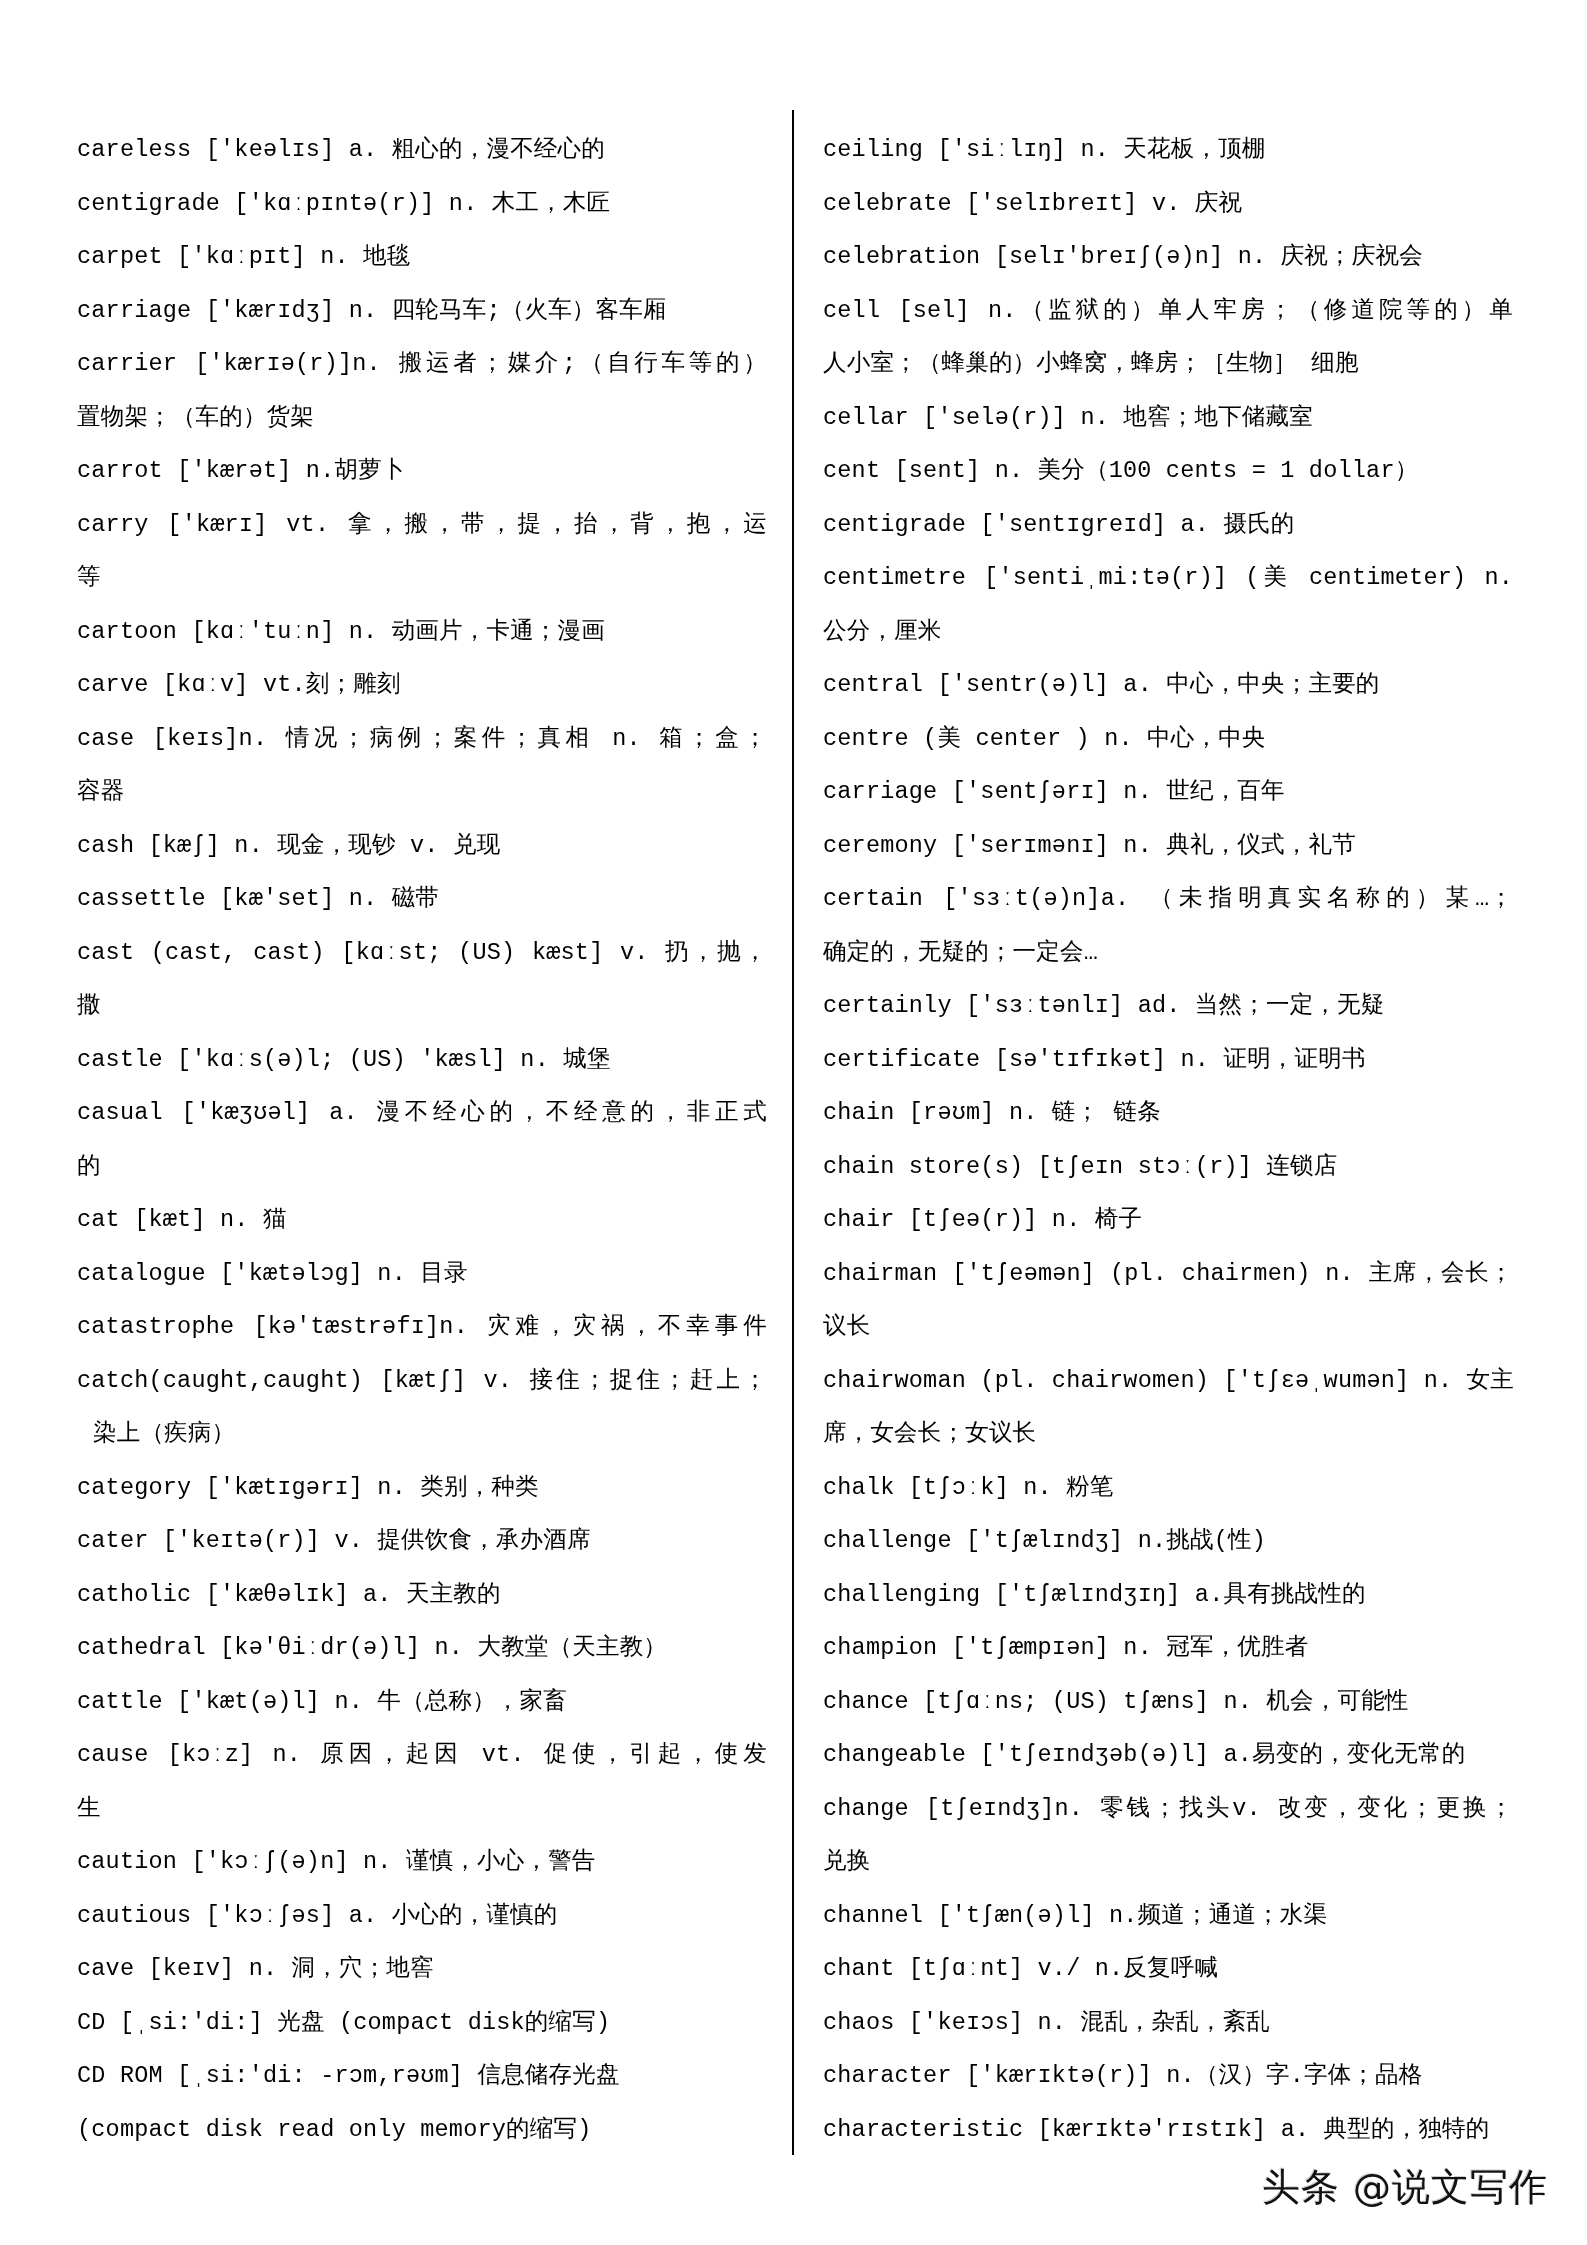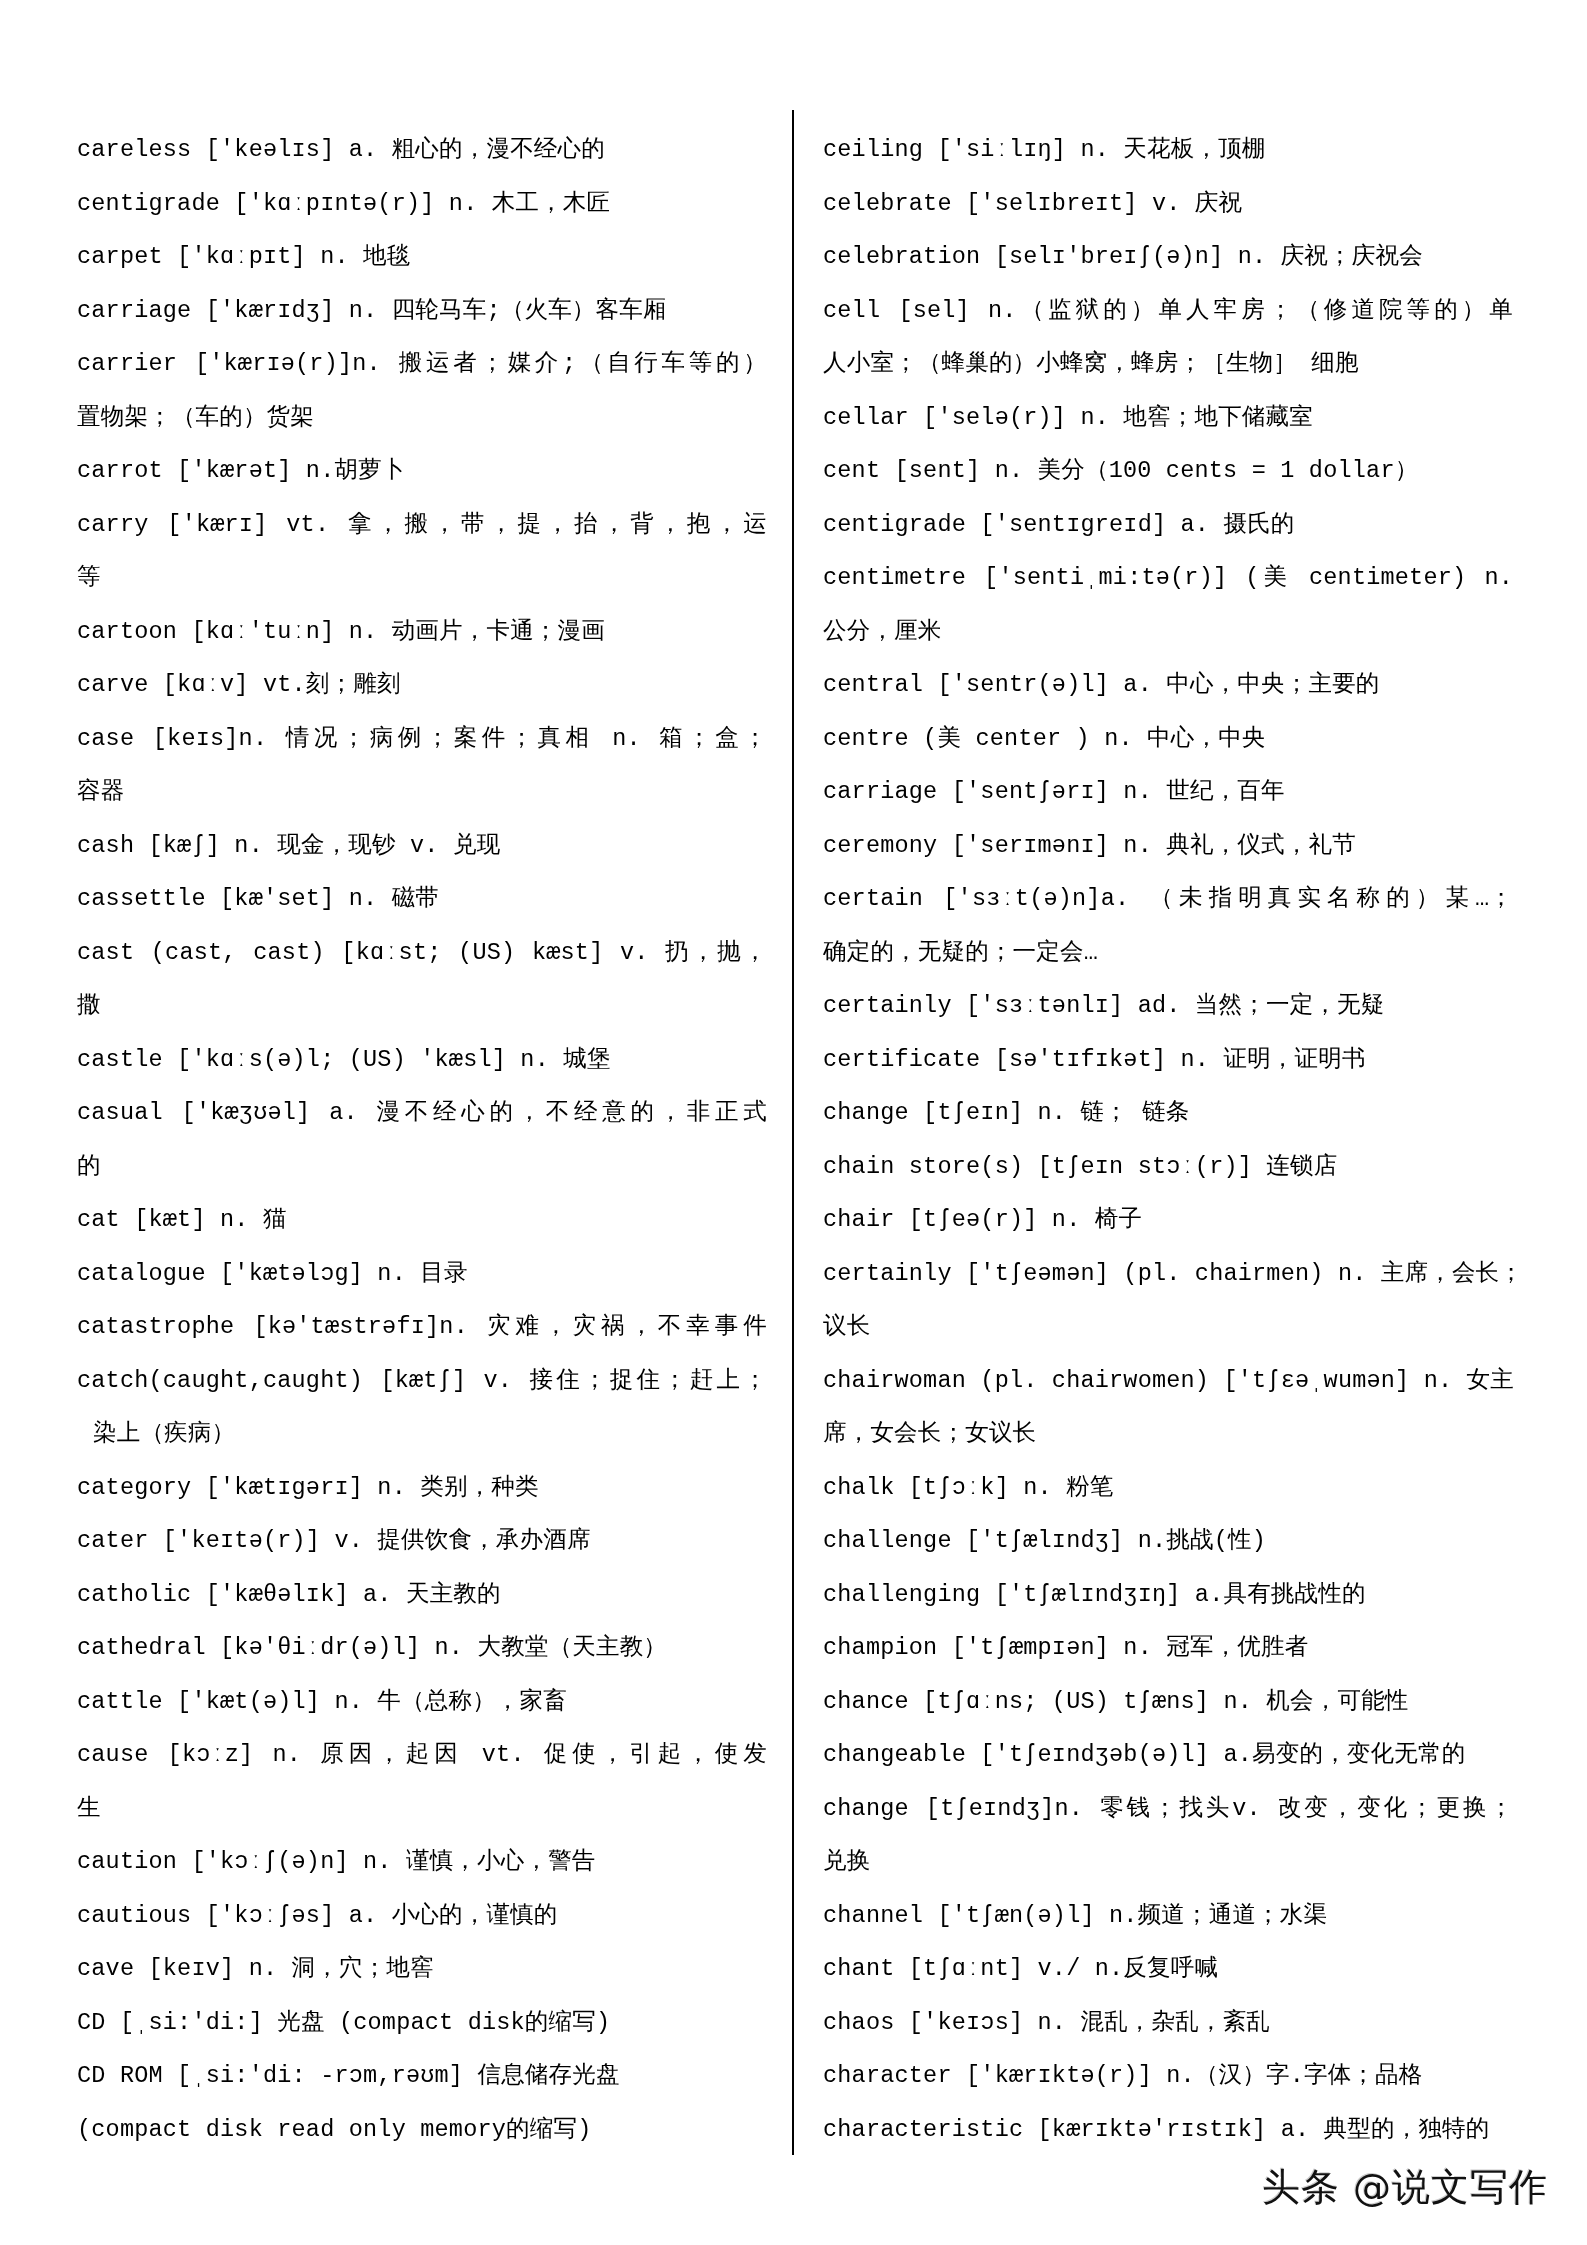--- a/index.html
+++ b/index.html
@@ -136,24 +136,24 @@
       <div class="line full" style="top: 558px;">centimetre  ['sentiˌmi:tə(r)] (美 centimeter) n.</div>
       <div class="line" style="top: 611.5px;">公分，厘米</div>
       <div class="line" style="top: 665px;">central  ['sentr(ə)l] a. 中心，中央；主要的</div>
       <div class="line" style="top: 718.5px;">centre (美 center ) n. 中心，中央</div>
       <div class="line" style="top: 772px;">carriage  ['sentʃərɪ] n. 世纪，百年</div>
       <div class="line" style="top: 825.5px;">ceremony  ['serɪmənɪ] n. 典礼，仪式，礼节</div>
       <div class="line full" style="top: 879px;">certain  ['sɜːt(ə)n]a. （未指明真实名称的）某…；</div>
       <div class="line" style="top: 932.5px;">确定的，无疑的；一定会…</div>
       <div class="line" style="top: 986px;">certainly  ['sɜːtənlɪ] ad. 当然；一定，无疑</div>
       <div class="line" style="top: 1039.5px;">certificate  [sə'tɪfɪkət] n. 证明，证明书</div>
-      <div class="line" style="top: 1093px;">change  [tʃeɪn] n. 链； 链条</div>
+      <div class="line" style="top: 1093px;">chain  [rəʊm] n. 链； 链条</div>
       <div class="line" style="top: 1146.5px;">chain store(s) [tʃeɪn  stɔː(r)] 连锁店</div>
       <div class="line" style="top: 1200px;">chair  [tʃeə(r)] n. 椅子</div>
-      <div class="line full" style="top: 1253.5px;">certainly  ['tʃeəmən] (pl. chairmen) n. 主席，会长；</div>
+      <div class="line full" style="top: 1253.5px;">chairman  ['tʃeəmən] (pl. chairmen) n. 主席，会长；</div>
       <div class="line" style="top: 1307px;">议长</div>
       <div class="line full" style="top: 1360.5px;">chairwoman (pl. chairwomen)  ['tʃɛəˌwumən] n. 女主</div>
       <div class="line" style="top: 1414px;">席，女会长；女议长</div>
       <div class="line" style="top: 1467.5px;">chalk  [tʃɔːk] n. 粉笔</div>
       <div class="line" style="top: 1521px;">challenge  ['tʃælɪndʒ] n.挑战(性)</div>
       <div class="line" style="top: 1574.5px;">challenging  ['tʃælɪndʒɪŋ] a.具有挑战性的</div>
       <div class="line" style="top: 1628px;">champion  ['tʃæmpɪən] n. 冠军，优胜者</div>
       <div class="line" style="top: 1681.5px;">chance  [tʃɑːns; (US) tʃæns] n. 机会，可能性</div>
       <div class="line" style="top: 1735px;">changeable  ['tʃeɪndʒəb(ə)l] a.易变的，变化无常的</div>
       <div class="line full" style="top: 1788.5px;">change  [tʃeɪndʒ]n. 零钱；找头v. 改变，变化；更换；</div>

